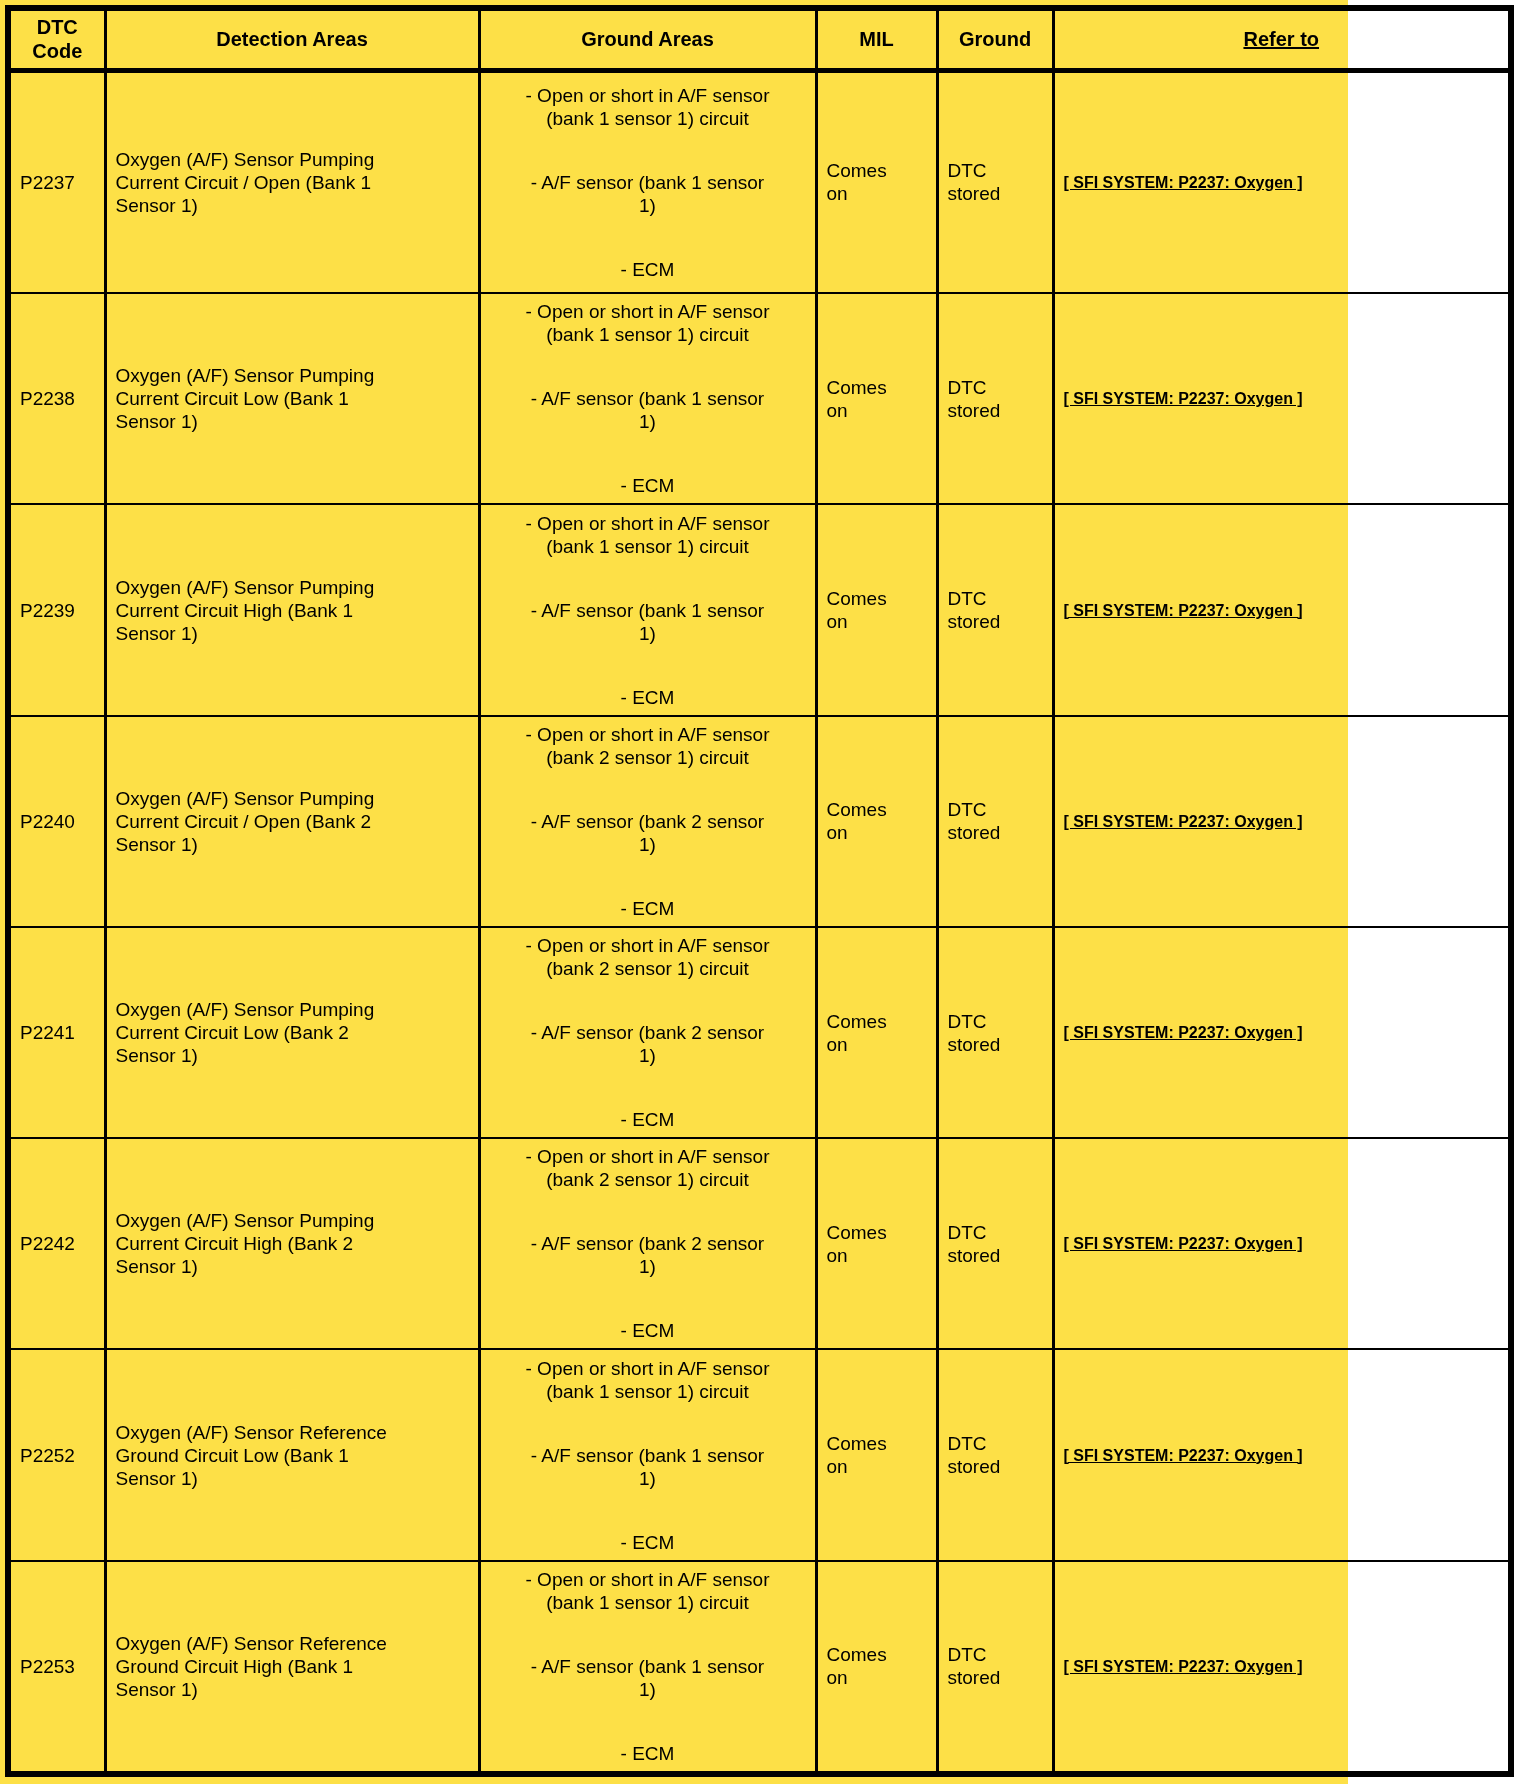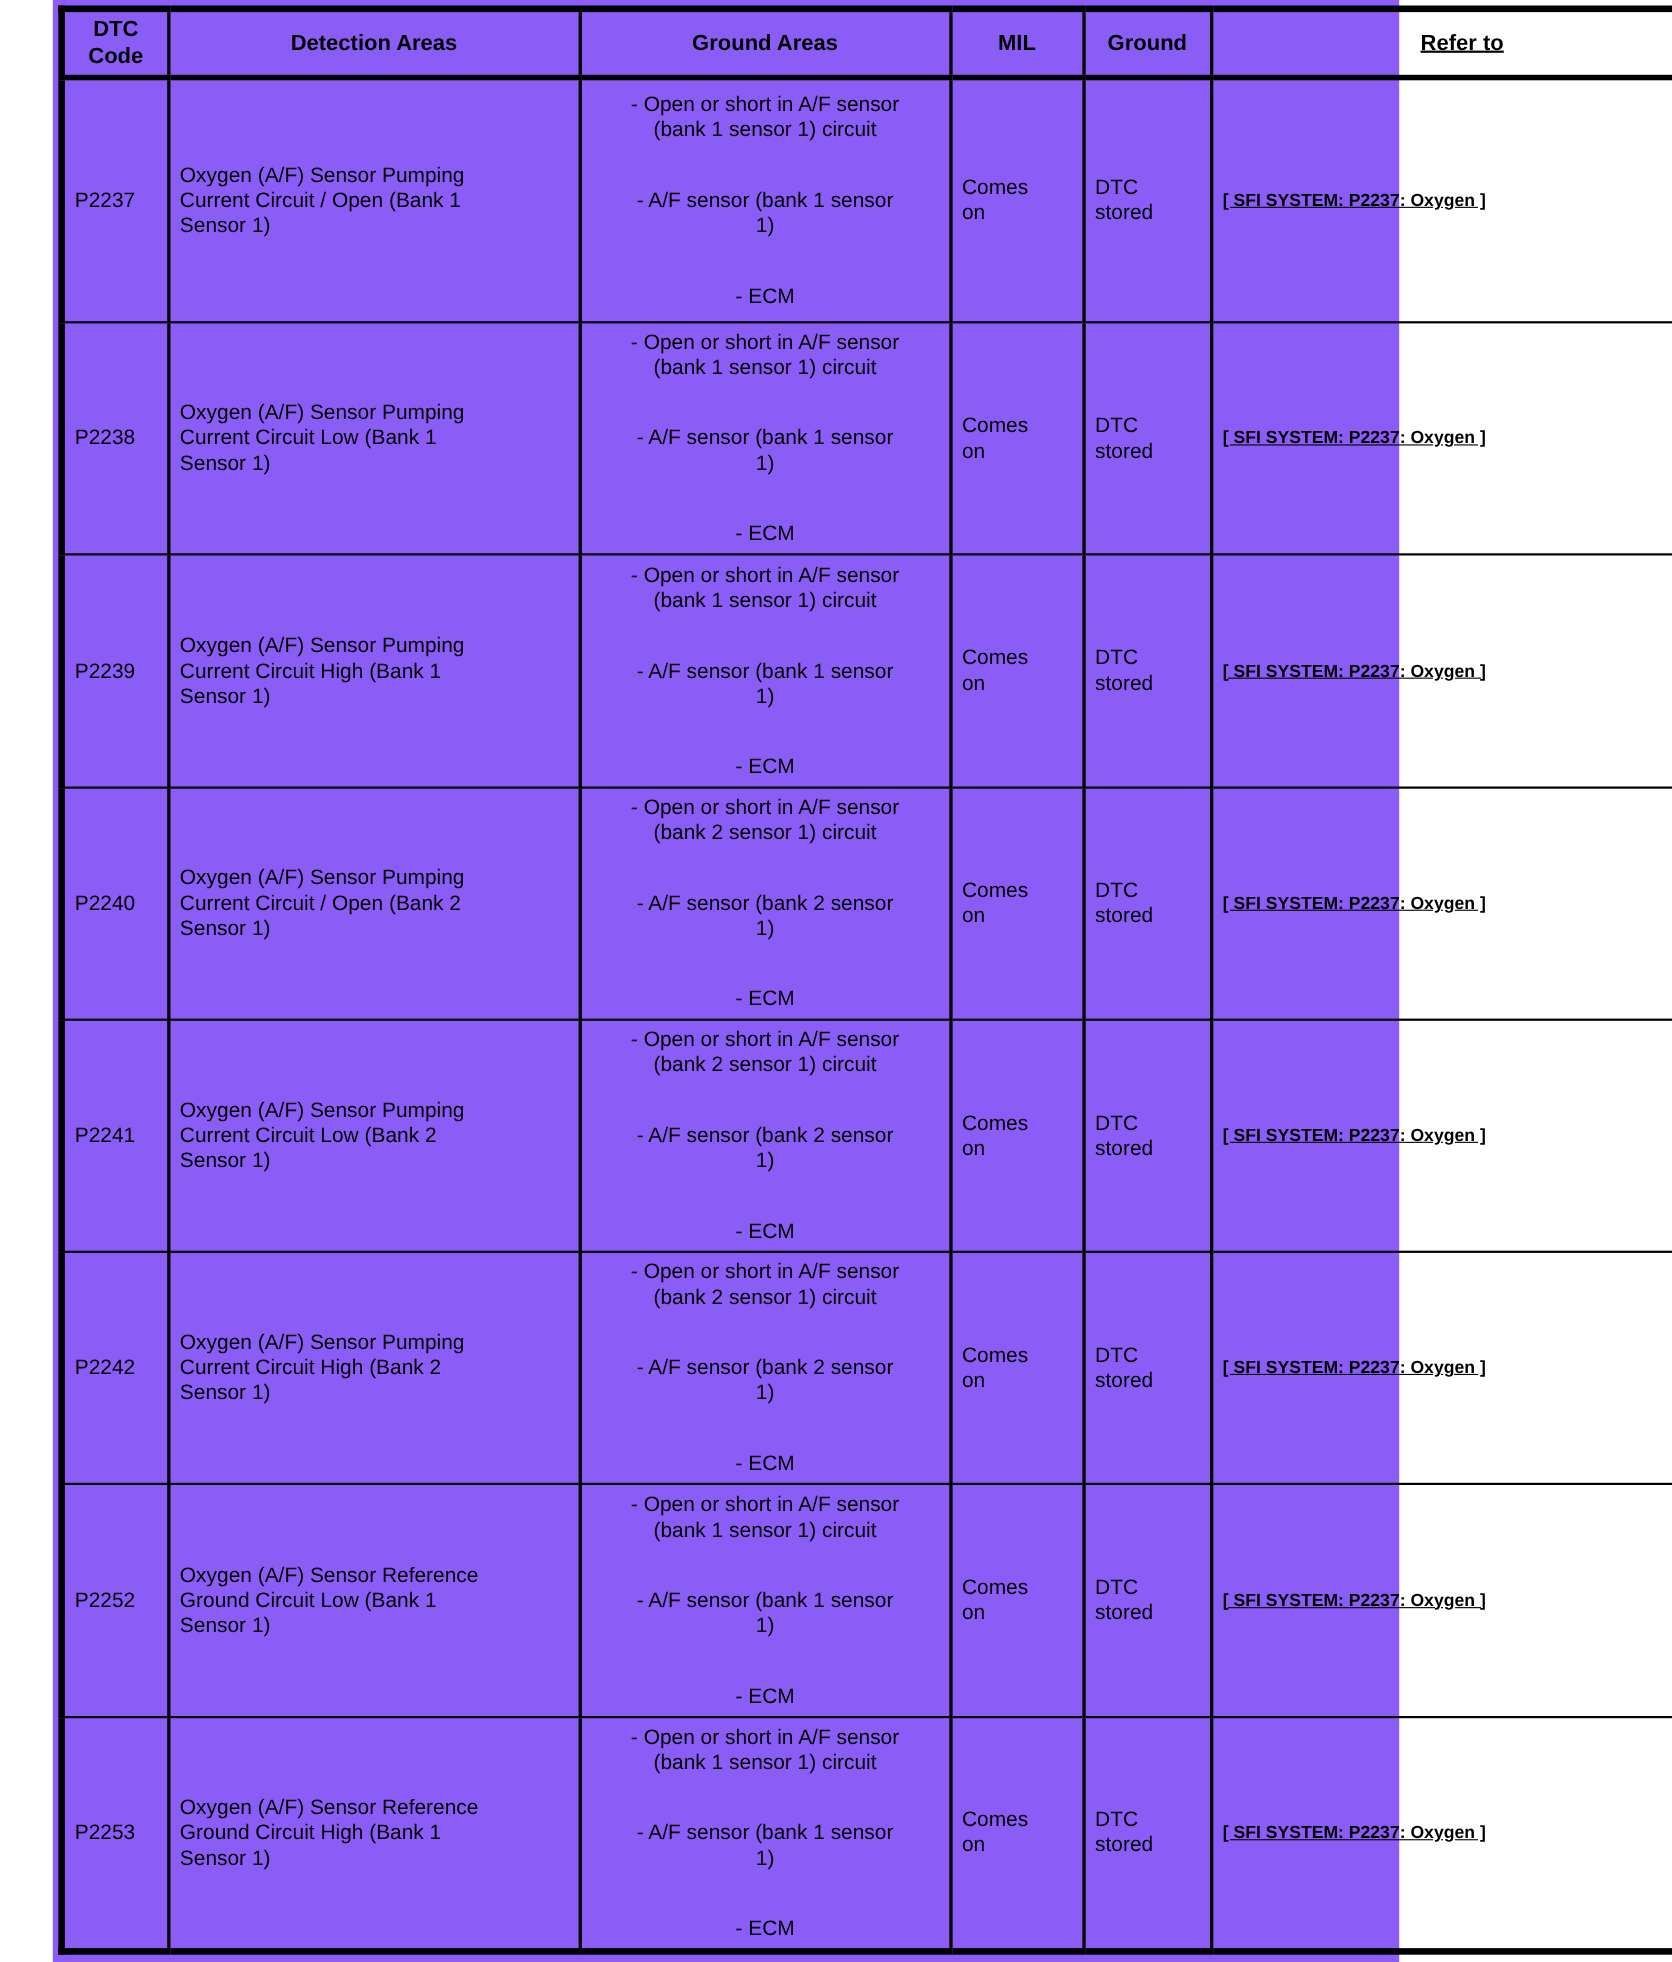--- a/index.html
+++ b/index.html
@@ -3,26 +3,25 @@
 <meta charset="utf-8">
 <style>
   html, body {
     margin: 0;
     padding: 0;
     background: #ffffff;
     color: #000000;
     font-family: "Liberation Sans", sans-serif;
   }
   .page {
-    width: 1224px;
+    width: 1348px;
     height: 1784px;
     box-sizing: border-box;
     padding: 5px 6px 6px 5px;
-    background: #8b5cf6;
-    margin-left: 48px;
+    background: #fde047;
   }
   table.dtc-table {
     border-collapse: collapse;
     table-layout: fixed;
     width: 1509px;
     height: 1772px;
   }
   .dtc-table th,
   .dtc-table td {
     border: 3px solid #000000;

